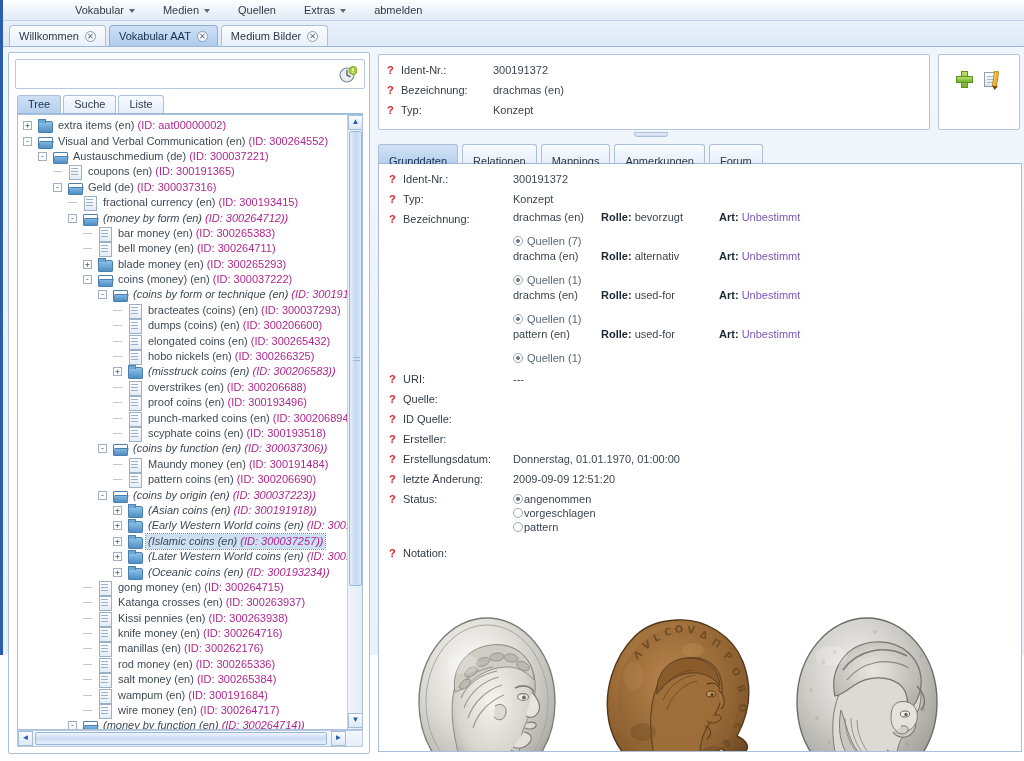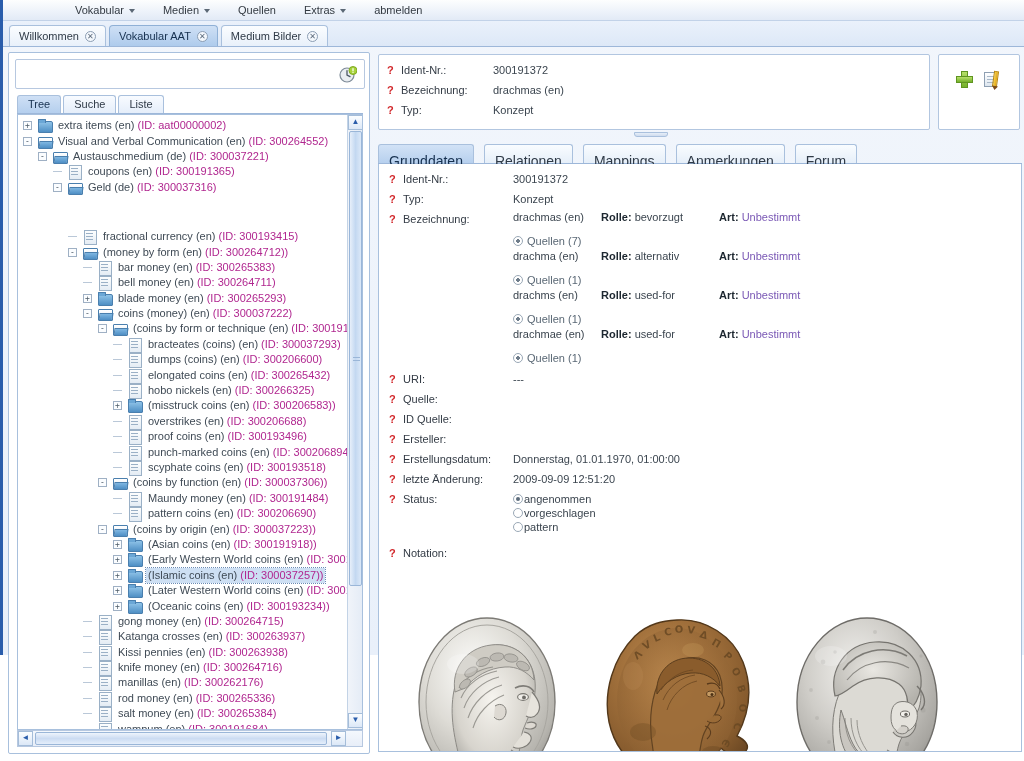--- a/index.html
+++ b/index.html
@@ -242,21 +242,21 @@
   }
   .icn.doc::after {
     content: "";
     position: absolute; left: 4px; top: 3px;
     width: 7px; height: 1px;
     background: #9ab0c6;
     box-shadow: 0 3px 0 #9ab0c6, 0 6px 0 #9ab0c6;
   }
   .tlabel { color: #3f4a55; padding: 0 2px; }
   .tlabel .idpart { color: #b0268f; }
-  .tnode.italic .tlabel { }
+  .tnode.italic .tlabel { font-style: italic; }
 
   
   .vscroll {
     position: absolute; right: 0px; top: 0px;
     width: 15px; height: 614px;
     background: linear-gradient(to right,#f0f4fa,#e5ecf6);
     border-left: 1px solid #c3d3e6;
   }
   .sb-btn {
     position: absolute; left: 0; width: 15px; height: 15px;
@@ -383,22 +383,22 @@
   
   .dtabs {
     position: absolute; left: 2px; top: 92px;
     width: 644px; height: 20px;
     display: flex; align-items: flex-end;
     border-bottom: 1px solid #9db7d9;
   }
   .dtab {
     height: 19px; line-height: 18px;
     padding: 7px 10px;
-    margin-right: 10px;
-    font-size: 14px;
+    margin-right: 4px;
+    font-size: 11px;
     color: #2f3a47;
     background: linear-gradient(#f9fcff, #e6eff9);
     border: 1px solid #a9c0dd;
     border-bottom: none;
     border-radius: 3px 3px 0 0;
     cursor: default;
     white-space: nowrap;
   }
   .dtab.active {
     background: linear-gradient(#d2e2f6, #b7d0ee);
@@ -565,21 +565,21 @@
             <span class="icn doc"></span>
             <span class="tlabel">coupons (en) <span class="idpart">(ID: 300191365)</span></span>
           </div>
           <div class="tnode" style="padding-left: 30px;">
             <span class="twig">
               <span class="expander">-</span>
             </span>
             <span class="icn folder-open"></span>
             <span class="tlabel">Geld (de) <span class="idpart">(ID: 300037316)</span></span>
           </div>
-          <div class="tnode" style="padding-left: 45px; margin-top: 34px;">
+          <div class="tnode" style="padding-left: 45px;">
             <span class="twig">
               <span class="dash"></span>
             </span>
             <span class="icn doc"></span>
             <span class="tlabel">fractional currency (en) <span class="idpart">(ID: 300193415)</span></span>
           </div>
           <div class="tnode italic" style="padding-left: 45px;">
             <span class="twig">
               <span class="expander">-</span>
             </span>
@@ -913,21 +913,21 @@
             <div class="termline">
               <span class="t-name">drachms (en)</span>
               <span class="t-role"><b>Rolle:</b> <span class="rv">used-for</span></span>
               <span class="t-art"><b>Art:</b> <span class="av">Unbestimmt</span></span>
             </div>
             <div class="srcline">
               <span class="src-ico"></span>
               <span>Quellen (1)</span>
             </div>
             <div class="termline">
-              <span class="t-name">drachmae (en)</span>
+              <span class="t-name">pattern (en)</span>
               <span class="t-role"><b>Rolle:</b> <span class="rv">used-for</span></span>
               <span class="t-art"><b>Art:</b> <span class="av">Unbestimmt</span></span>
             </div>
             <div class="srcline">
               <span class="src-ico"></span>
               <span>Quellen (1)</span>
             </div>
           </div>
       </div>
 

